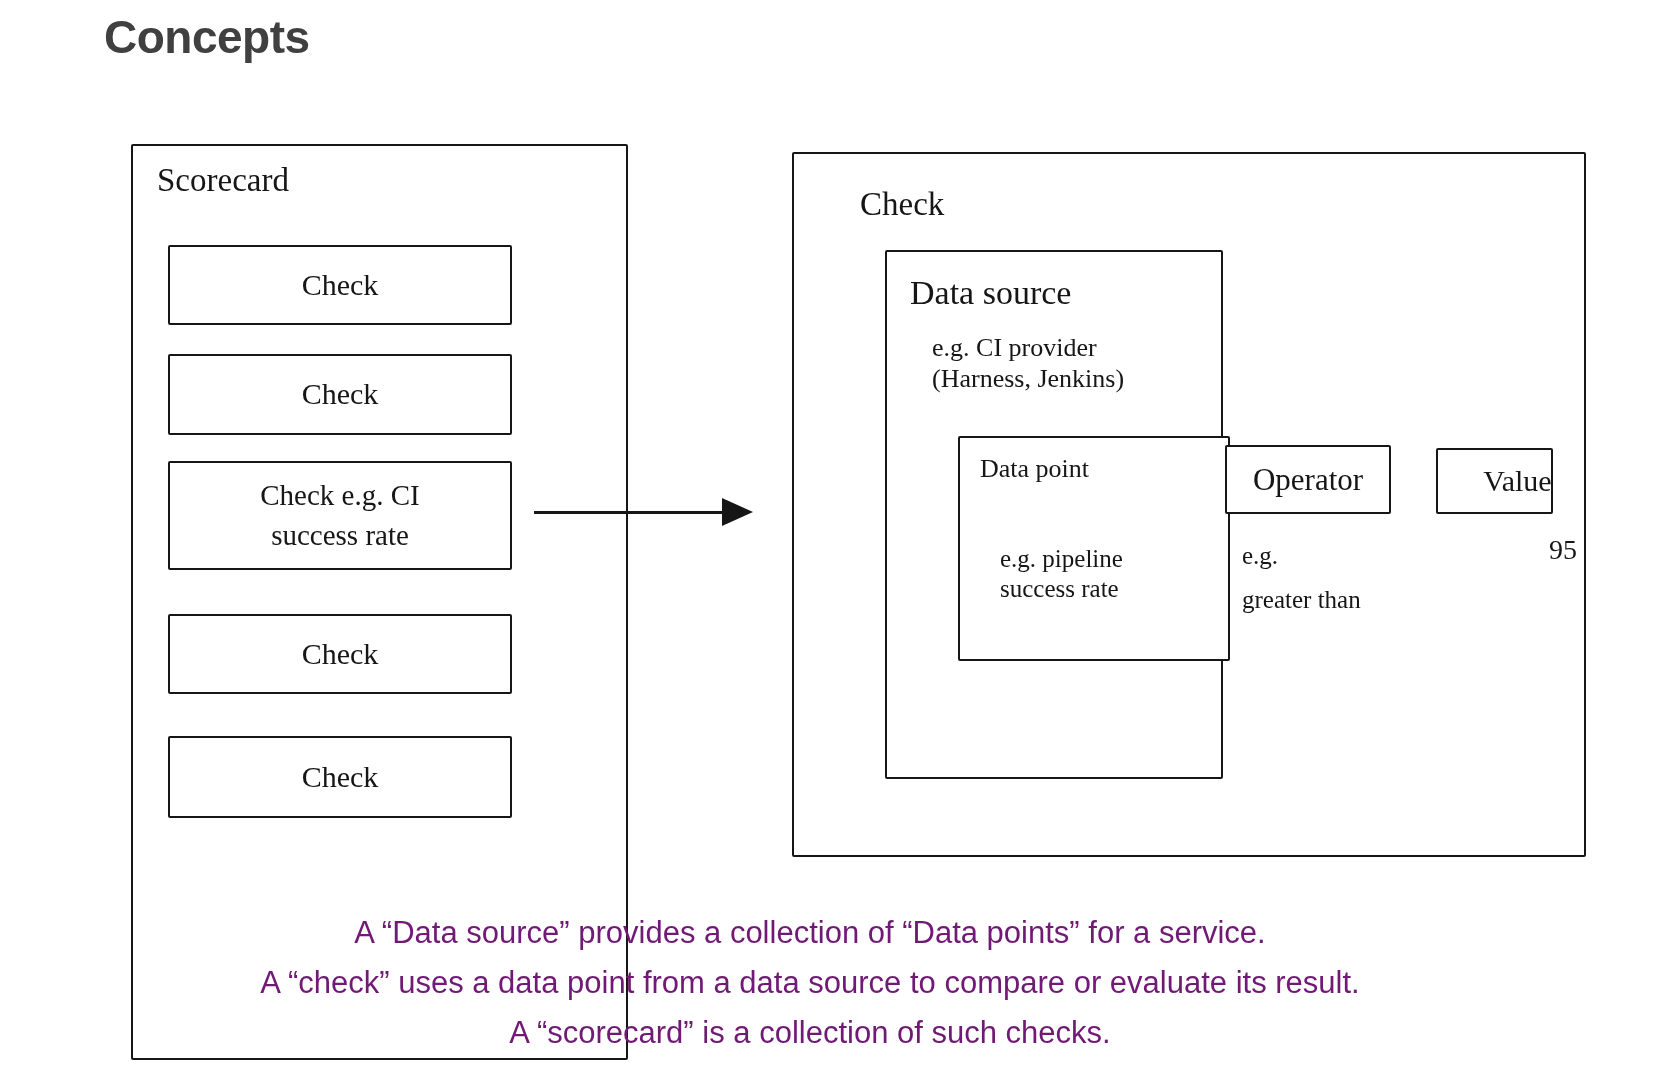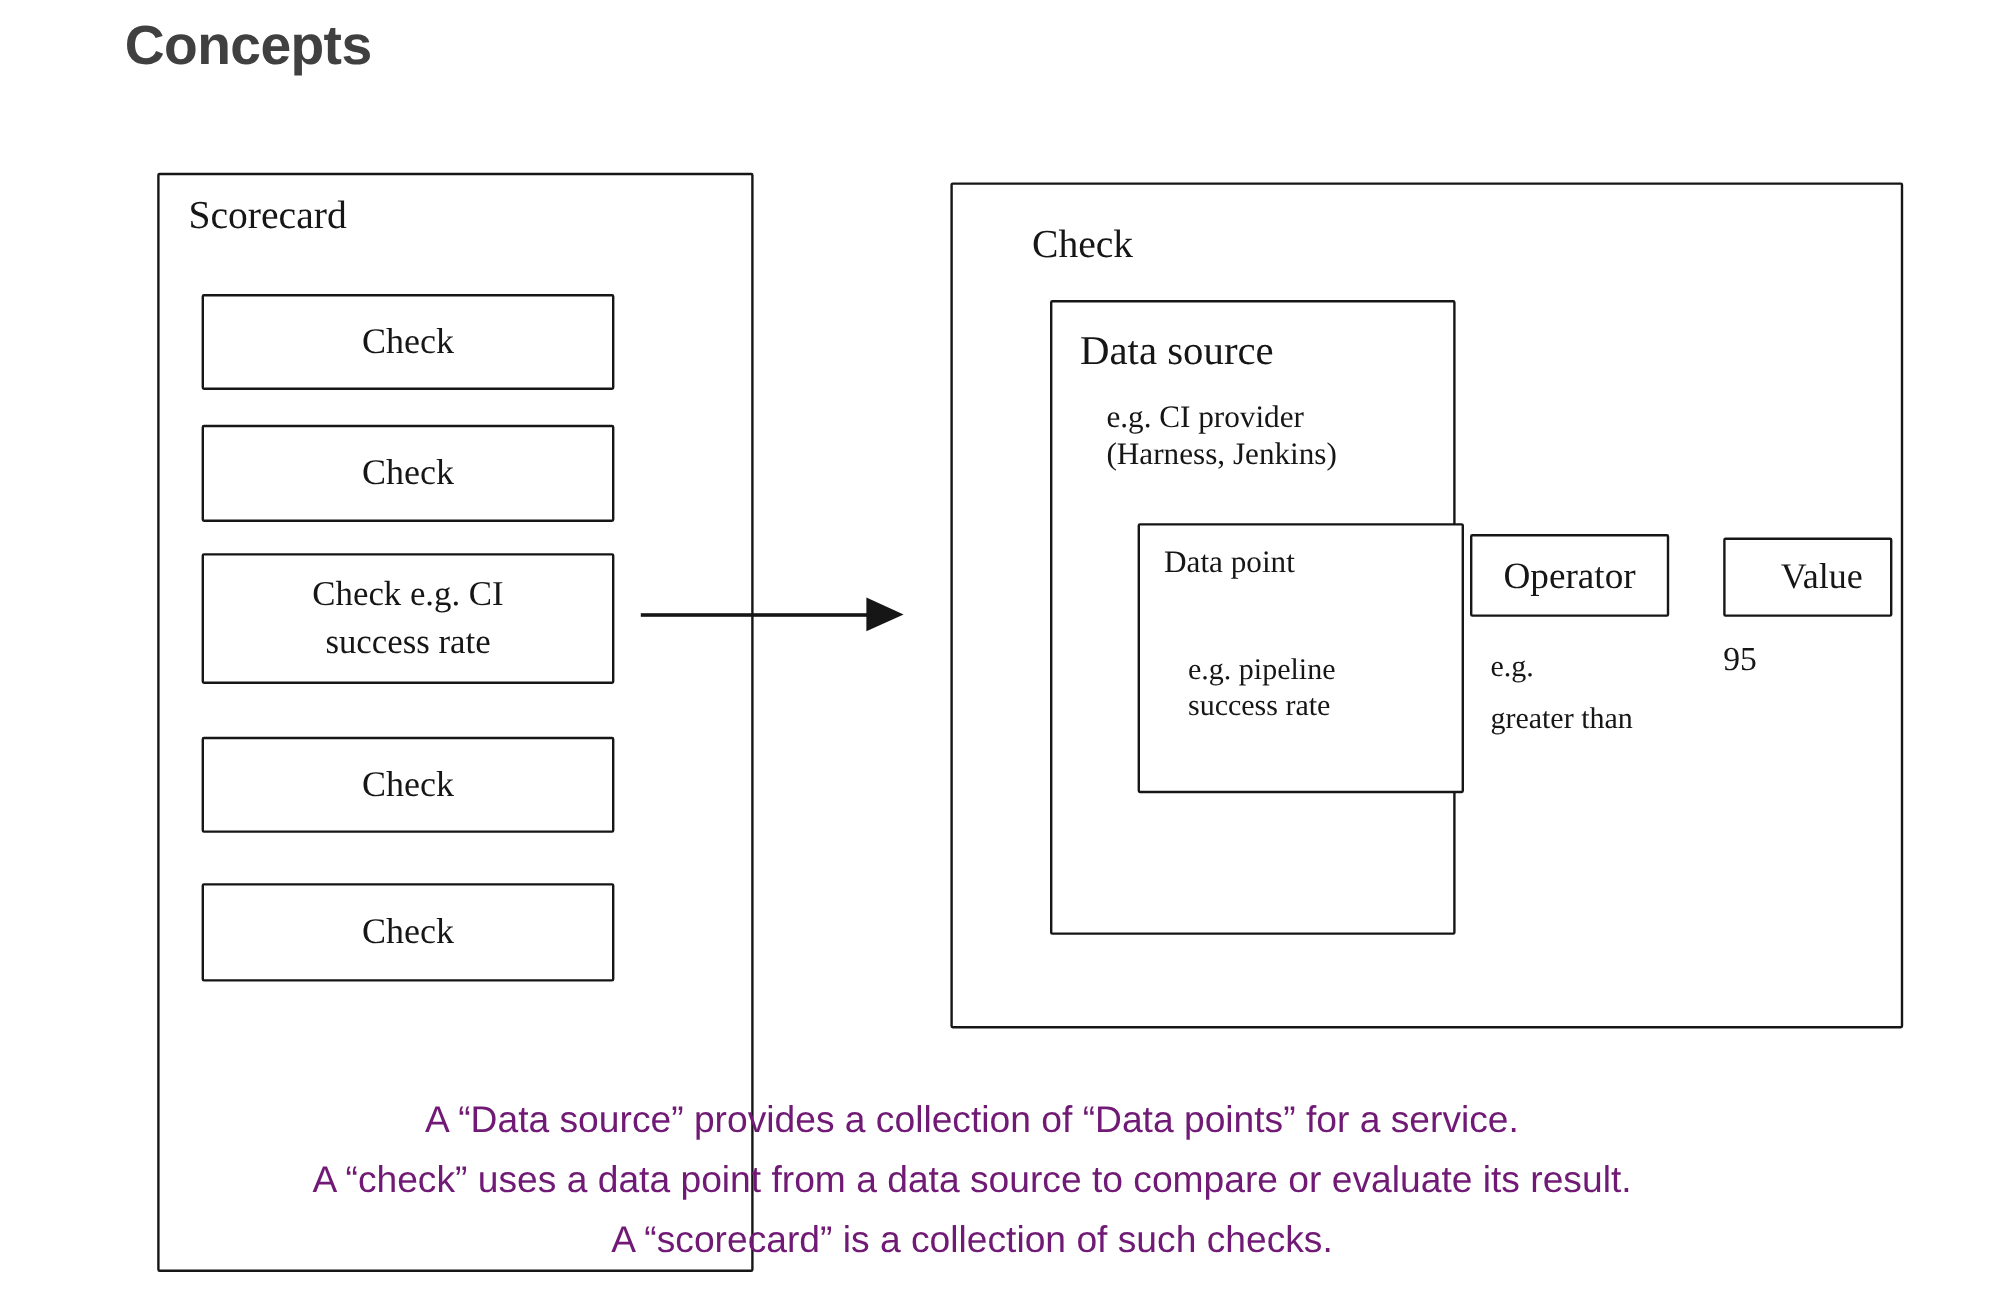--- a/index.html
+++ b/index.html
@@ -37,33 +37,33 @@
   
   .arrow-line{position:absolute;left:534px;top:511px;width:190px;height:3px;background:#161616;}
   .arrow-head{
     position:absolute;left:722px;top:498px;width:0;height:0;
     border-left:31px solid #161616;
     border-top:14px solid transparent;border-bottom:14px solid transparent;
   }
   
   .check-panel{left:792px;top:152px;width:794px;height:705px;}
   .check-panel-label{position:absolute;left:66px;top:32px;font-size:33px;}
-  .data-source{left:81px;top:96px;width:338px;height:529px;}
+  .data-source{left:91px;top:96px;width:338px;height:529px;}
   .data-source-label{position:absolute;left:23px;top:22px;font-size:34px;}
   .data-source-example{position:absolute;left:45px;top:80px;font-size:26px;line-height:31px;}
   .data-point{left:23px;top:184px;width:272px;height:225px;margin-left:48px;}
   .data-point-label{position:absolute;left:20px;top:16px;font-size:26px;}
   .data-point-example{position:absolute;left:40px;top:106px;font-size:25px;line-height:30px;font-family:Liberation Serif, serif;}
   .operator-box{left:431px;top:291px;width:166px;height:69px;
     display:flex;align-items:center;justify-content:center;font-size:31px;}
   .operator-example{position:absolute;left:448px;top:380px;font-size:25px;line-height:44px;}
-  .value-box{left:642px;top:294px;width:141px;height:66px;
-    display:flex;align-items:center;font-size:30px;padding-left:46px;}
+  .value-box{left:642px;top:294px;width:117px;height:66px;
+    display:flex;align-items:center;justify-content:center;font-size:30px;padding-left:46px;}
   .value-example{position:absolute;left:642px;top:380px;width:141px;
-    text-align:left;font-size:28px;}
+    text-align:right;font-size:28px;}
   
   .caption{
     position:absolute;left:0;top:908px;width:1620px;text-align:center;
     color:#701a75;font-size:31px;line-height:50px;
   }
 </style>
 </head>
 <body>
 
 <div class="page-title">Concepts</div>

